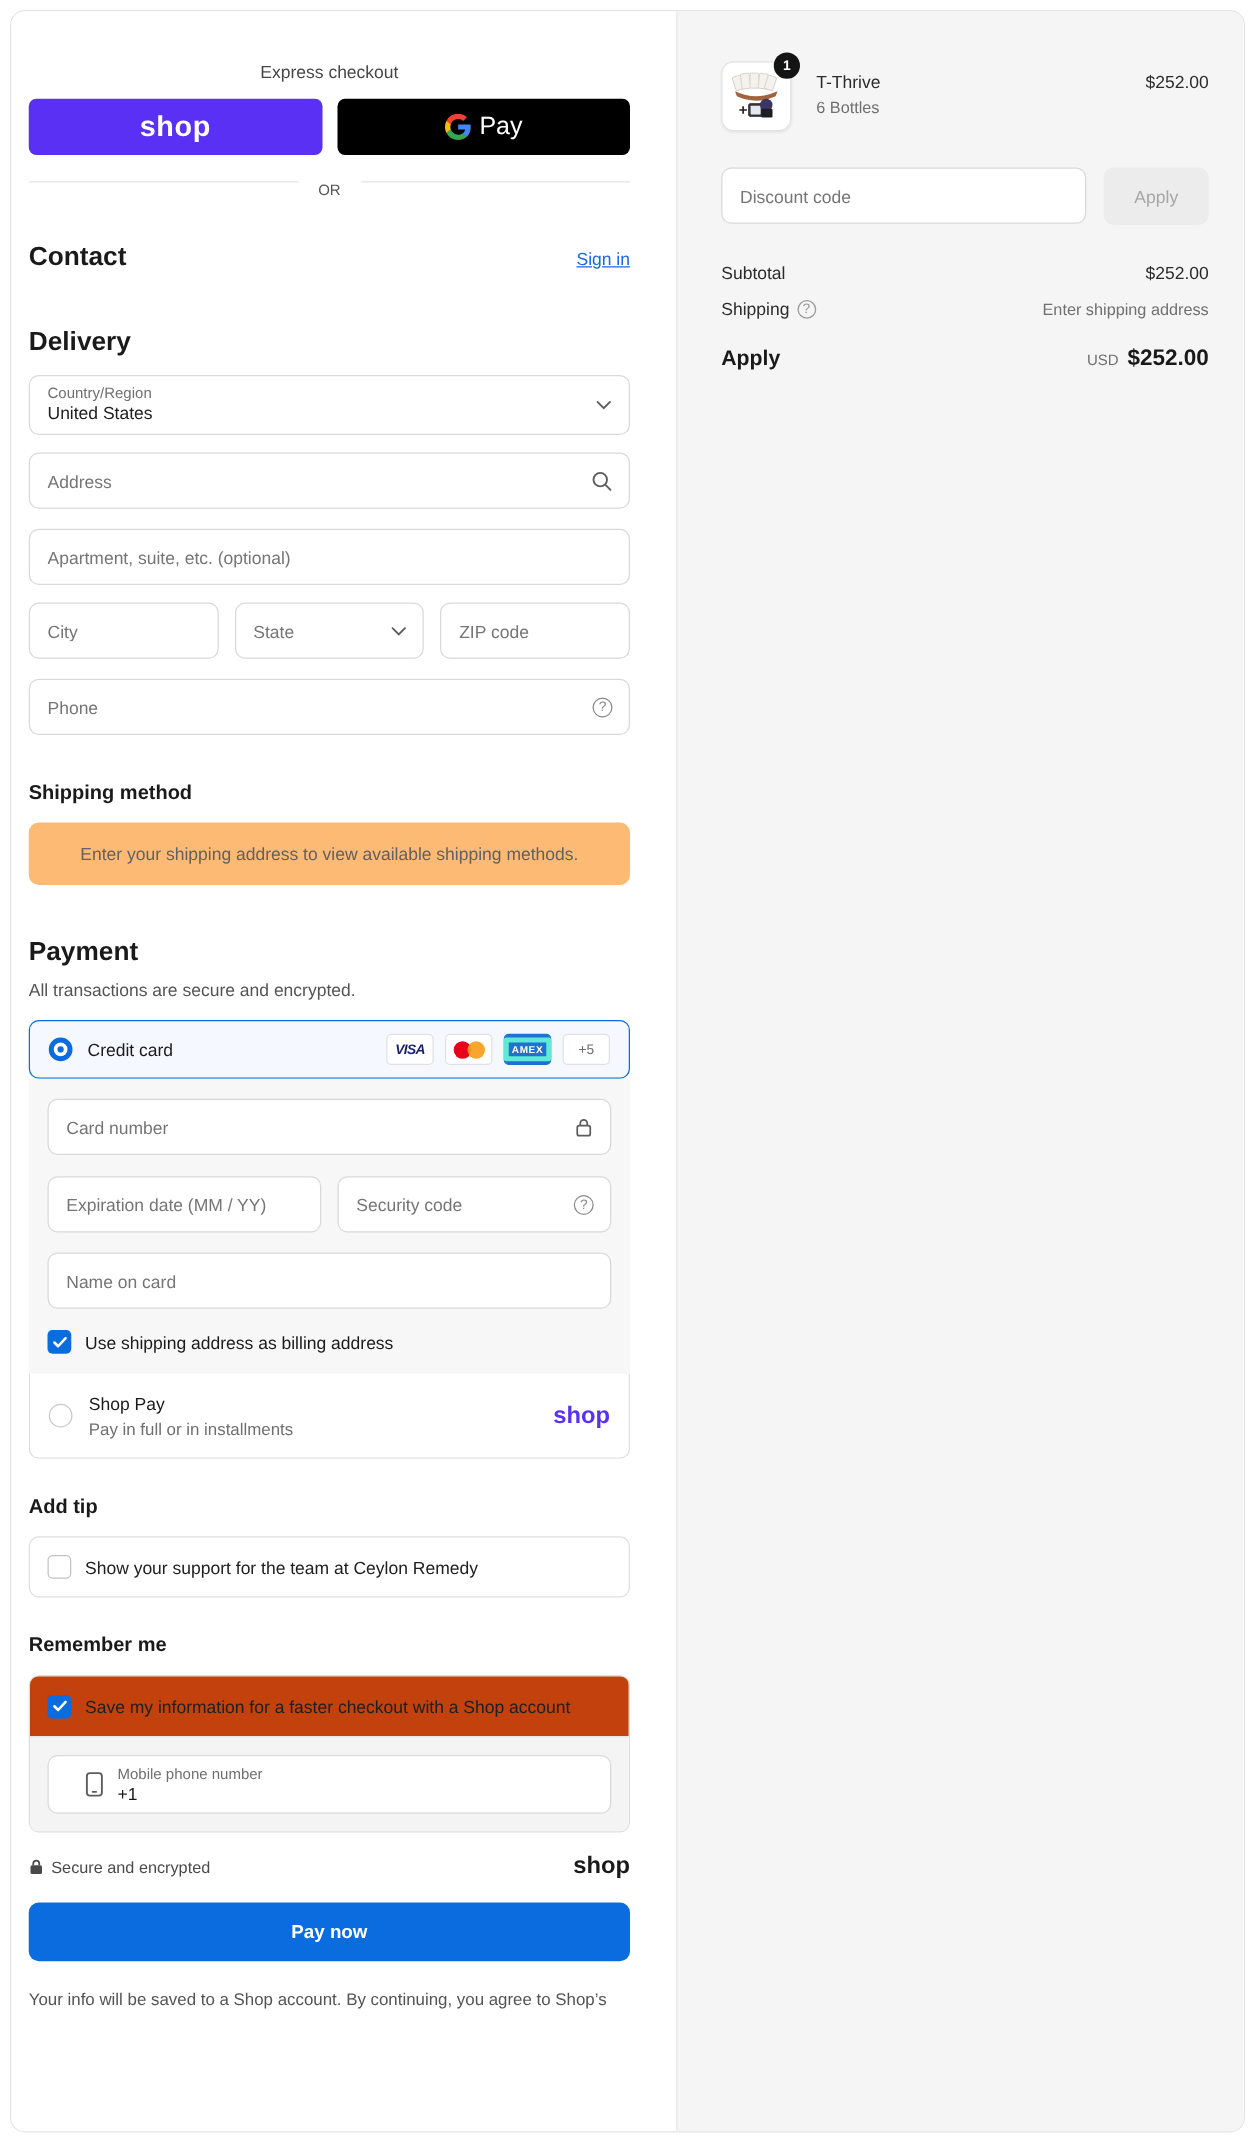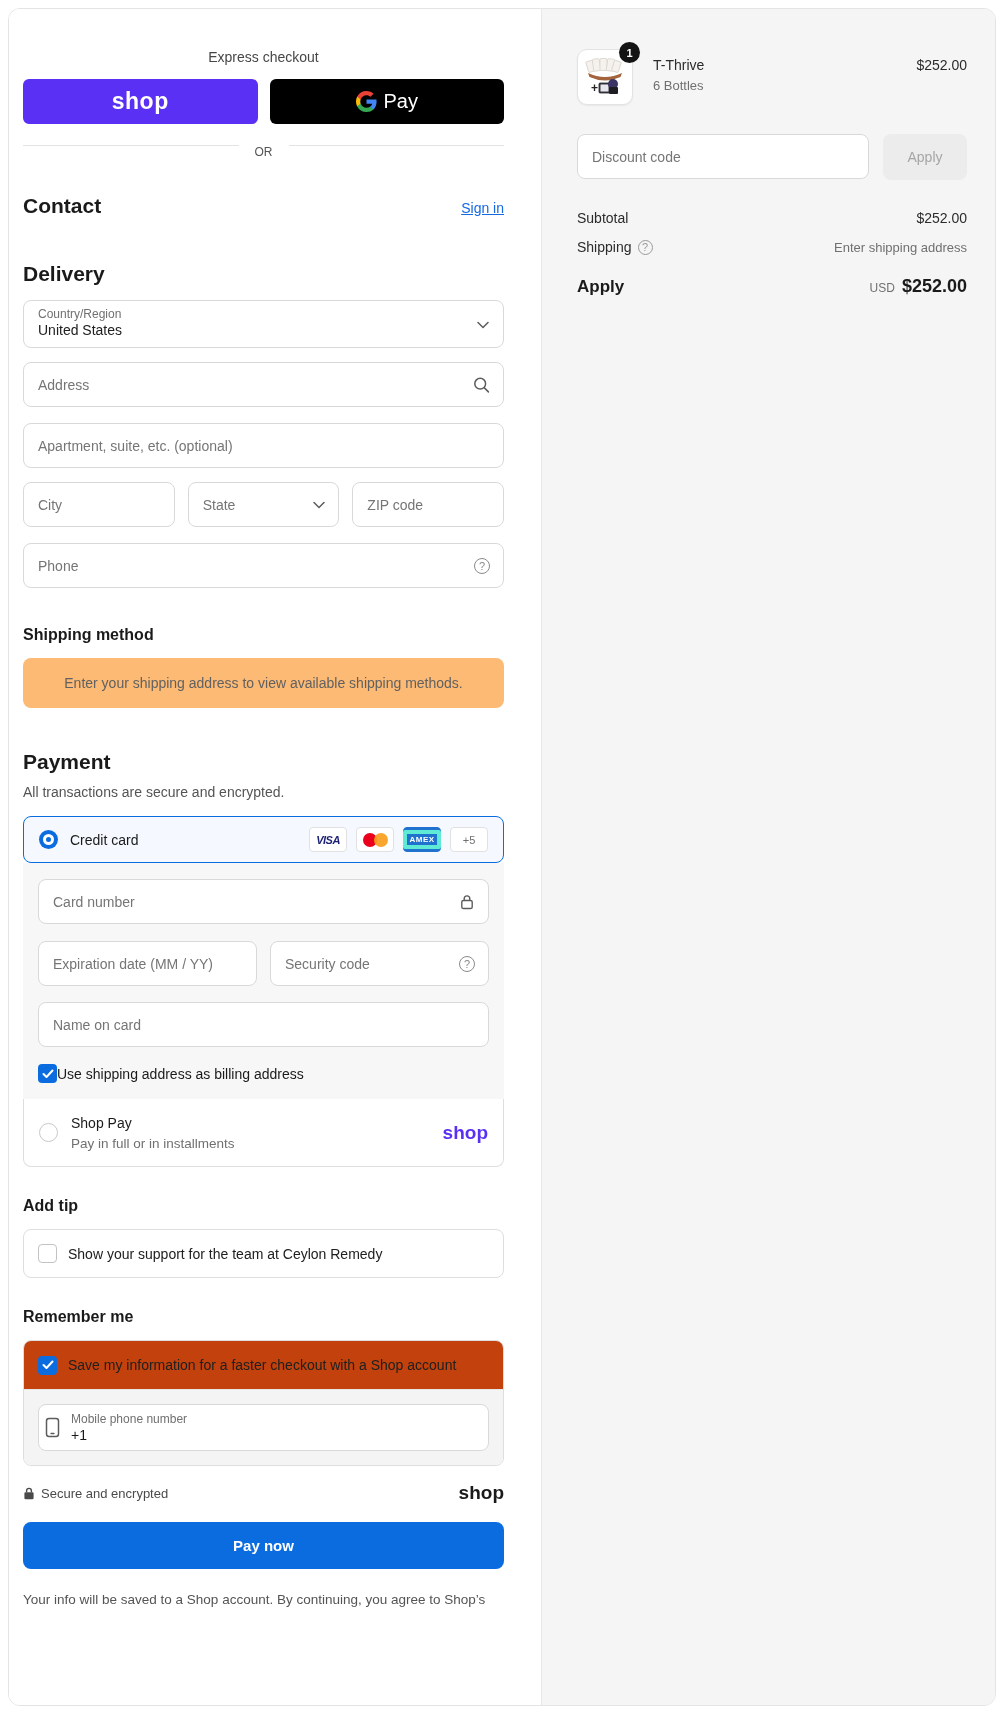--- a/index.html
+++ b/index.html
@@ -49,42 +49,42 @@
   .badge.visa span { font-style:italic; font-weight:700; font-size:11px; color:#1a1f71; letter-spacing:-.5px; }
   .badge.mc { position:relative; }
   .badge.mc .c1,.badge.mc .c2 { width:14px; height:14px; border-radius:50%; position:absolute; top:5px; }
   .badge.mc .c1 { left:6px; background:#eb001b; }
   .badge.mc .c2 { left:17px; background:#f79e1b; opacity:.92; }
   .badge.amex { background:#1f72cd; border-color:#1f72cd; }
   .badge.amex span { color:#fff; font-weight:700; font-size:8px; letter-spacing:.5px; border:4px solid #5eead4; padding:1px 2px; border-radius:2px;}
   .badge.more span { font-size:11px; color:#6f6f6f; }
 
   .cc-form { background:#f7f7f7; padding:16px 15px 16px; }
-  .check-row { display:flex; align-items:center; margin-top:17px; cursor:pointer; }
+  .check-row { display:flex; align-items:center; gap:11px; margin-top:17px; cursor:pointer; }
   .check-row .clabel { font-size:14px; color:#1a1a1a; }
   .checkbox { width:19px; height:19px; border-radius:4px; flex:0 0 auto; display:flex; align-items:center; justify-content:center; }
   .checkbox.on { background:#0b6ce0; }
   .checkbox.off { background:#fff; border:1.5px solid #c2c2c2; }
   .checkbox.on svg { display:block; }
 
   .shoppay-row { background:#fff; border:1px solid #dedede; border-top:none; border-radius:0 0 8px 8px; min-height:68px; display:flex; align-items:center; padding:12px 15px; gap:13px; }
   .radio-on { position:relative; width:19px; height:19px; border-radius:50%; background:#0b6ce0; flex:0 0 auto; }
   .radio-on::before { content:""; position:absolute; inset:4px; background:#fff; border-radius:50%; }
   .radio-on::after { content:""; position:absolute; inset:7px; background:#0b6ce0; border-radius:50%; }
   .radio-off { width:19px; height:19px; border-radius:50%; background:#fff; border:1.5px solid #c9c9c9; flex:0 0 auto; }
   .sp-title { font-size:14px; color:#1a1a1a; }
   .sp-sub { font-size:13.5px; color:#707070; margin-top:5px; }
   .sp-mark { margin-left:auto; color:#5a31f4; font-weight:700; font-size:19px; }
 
   .opt-box { margin-top:14px; border:1px solid #dedede; border-radius:8px; background:#fff; }
   .opt-inner { display:flex; align-items:center; gap:11px; height:47px; padding:0 14px; }
   .remember-box { margin-top:14px; border:1px solid #dedede; border-radius:8px; overflow:hidden; background:#fff; }
   .remember-top { display:flex; align-items:center; gap:11px; height:48px; padding:0 14px; background:#c2410c; }
   .remember-bottom { background:#f4f4f4; border-top:1px solid #e5e5e5; padding:14px; }
-  .phone-field { background:#fff; border:1px solid #d9d9d9; border-radius:8px; height:47px; display:flex; align-items:center; padding:0 6px; gap:11px; cursor:text; }
+  .phone-field { background:#fff; border:1px solid #d9d9d9; border-radius:8px; height:47px; display:flex; align-items:center; padding:0 29px; gap:11px; cursor:text; }
   .phone-field .stack .flabel { font-size:12px; color:#707070; }
   .phone-field .stack .fvalue { font-size:14px; color:#1a1a1a; margin-top:1px; }
 
   .secure-row { margin-top:16px; display:flex; align-items:center; }
   .secure-row .stext { font-size:13px; color:#4a4a4a; margin-left:6px; }
   .secure-row .mark-dark { margin-left:auto; font-weight:700; font-size:19px; color:#1a1a1a; }
 
   .paynow { margin-top:18px; width:100%; height:47px; background:#0b6ce0; border:none; border-radius:8px; color:#fff; font-size:15px; font-weight:700; font-family:"Liberation Sans",sans-serif; cursor:pointer; }
   .legal { margin-top:21px; font-size:13.5px; color:#545454; line-height:1.5; }
 

